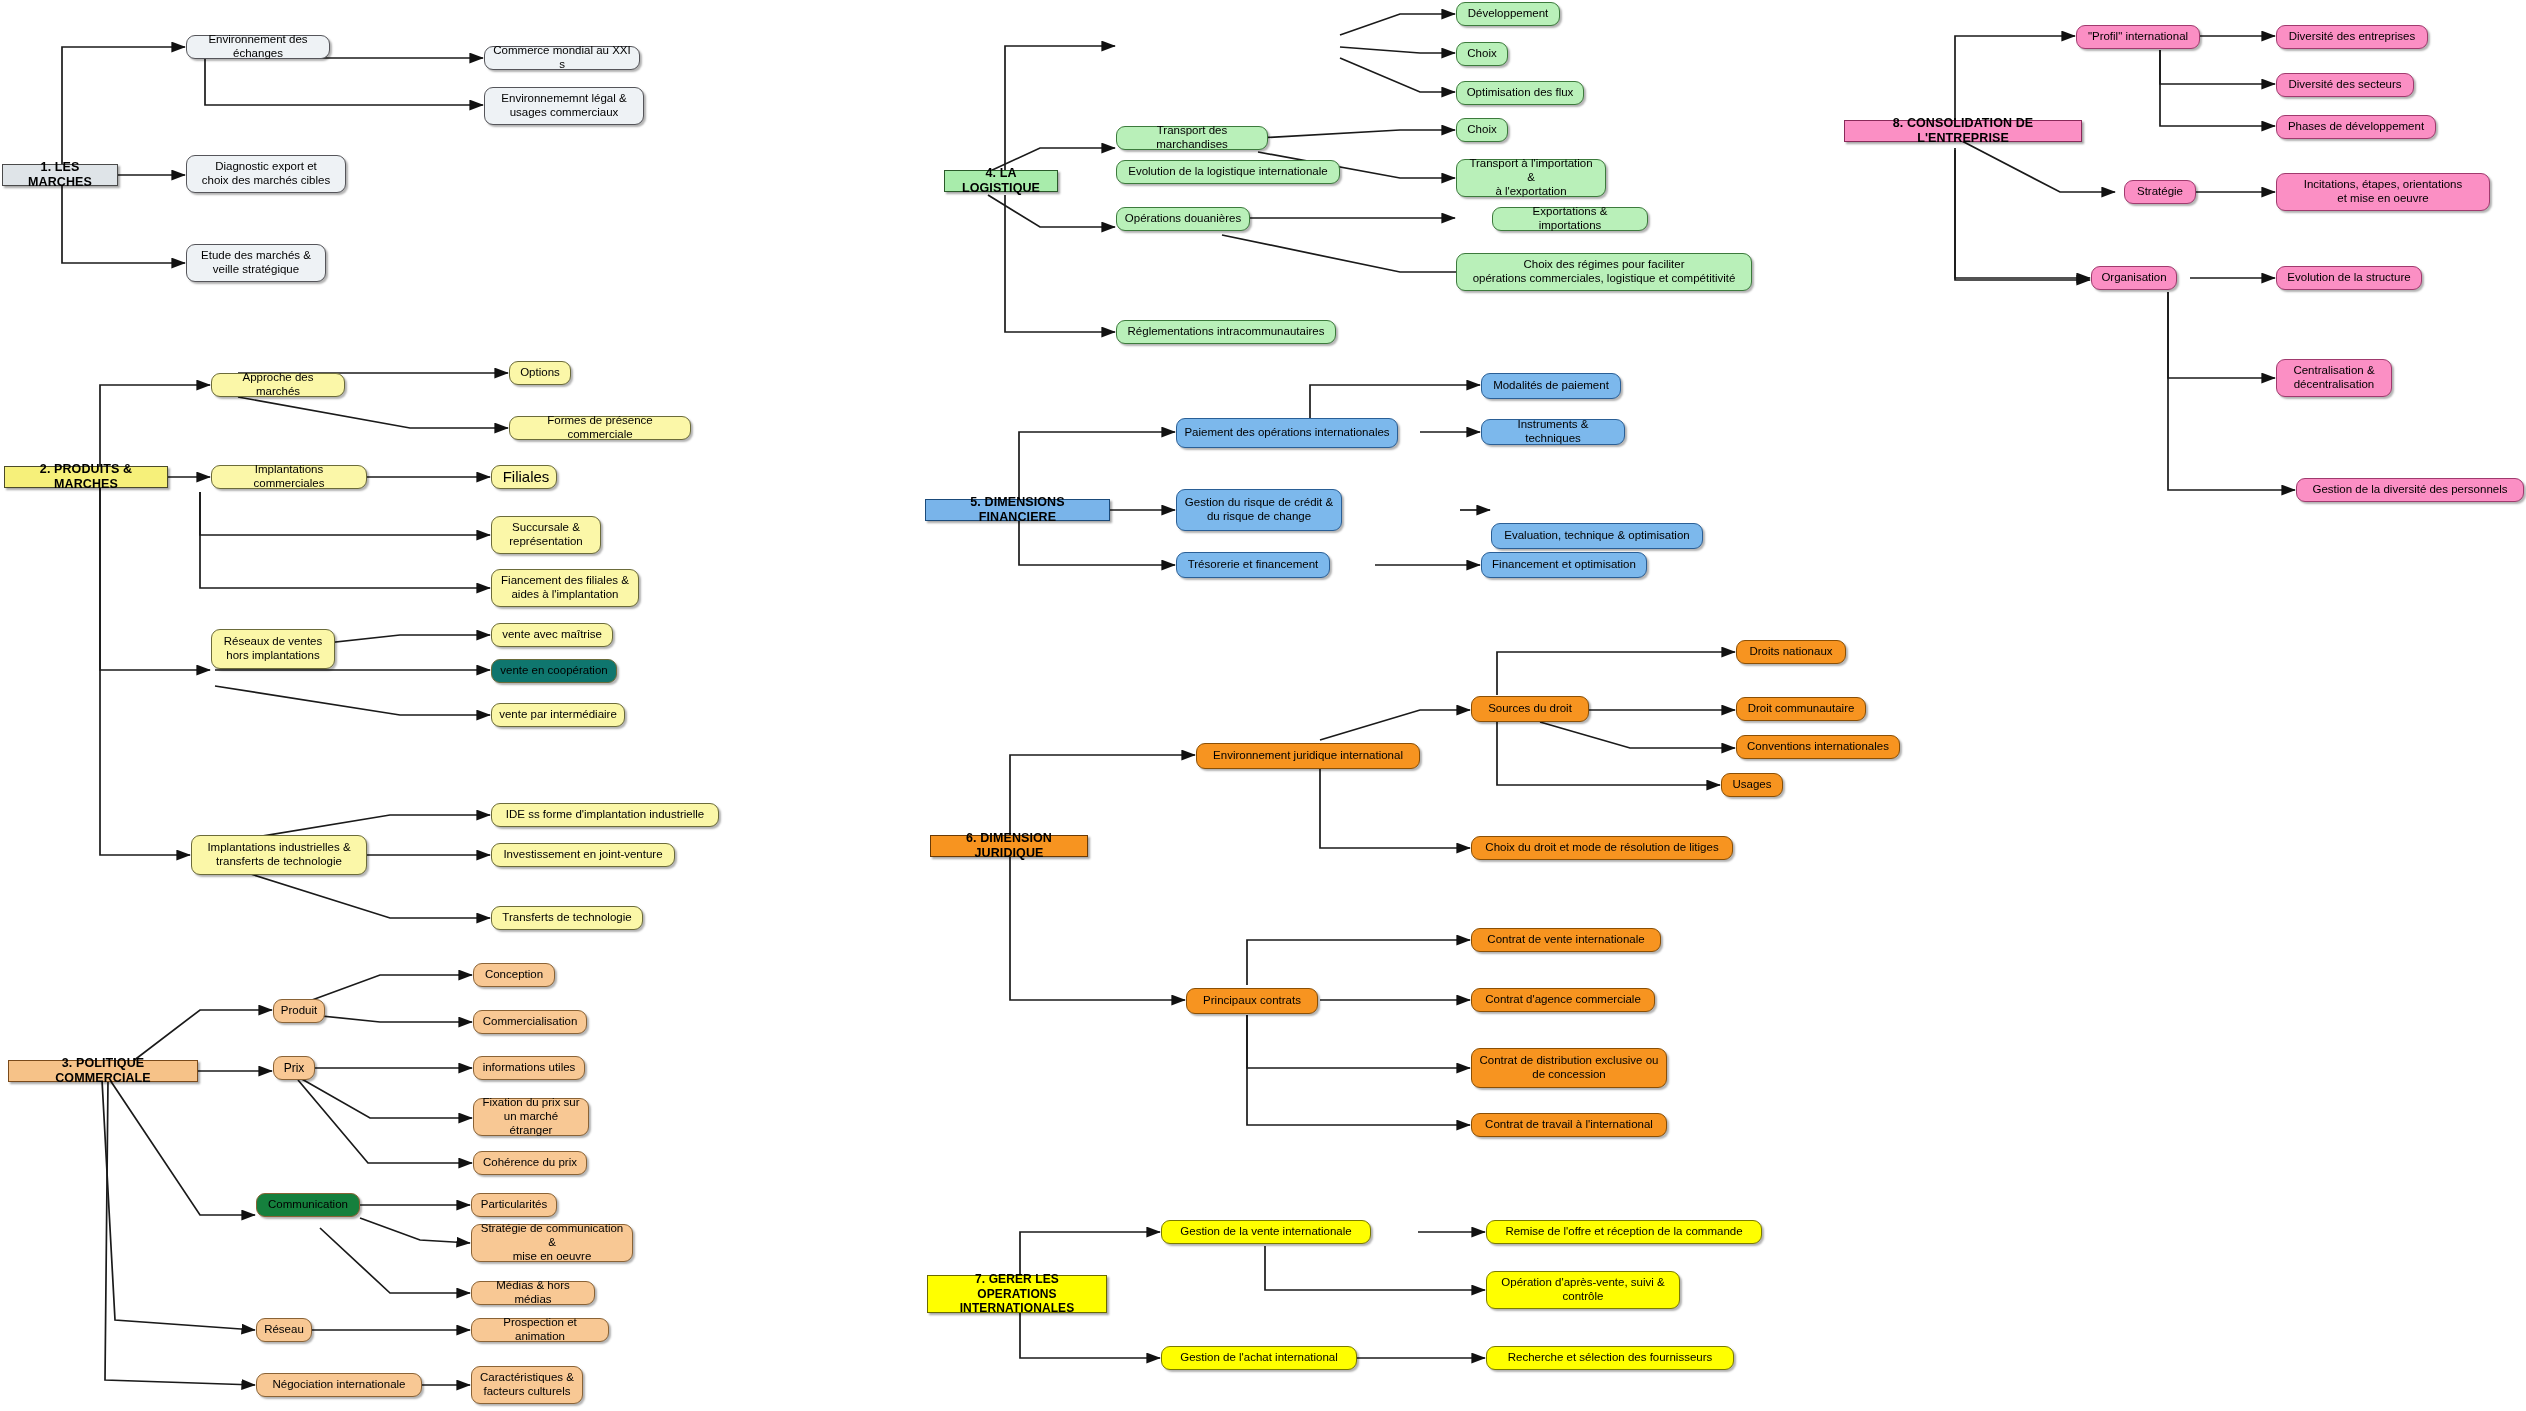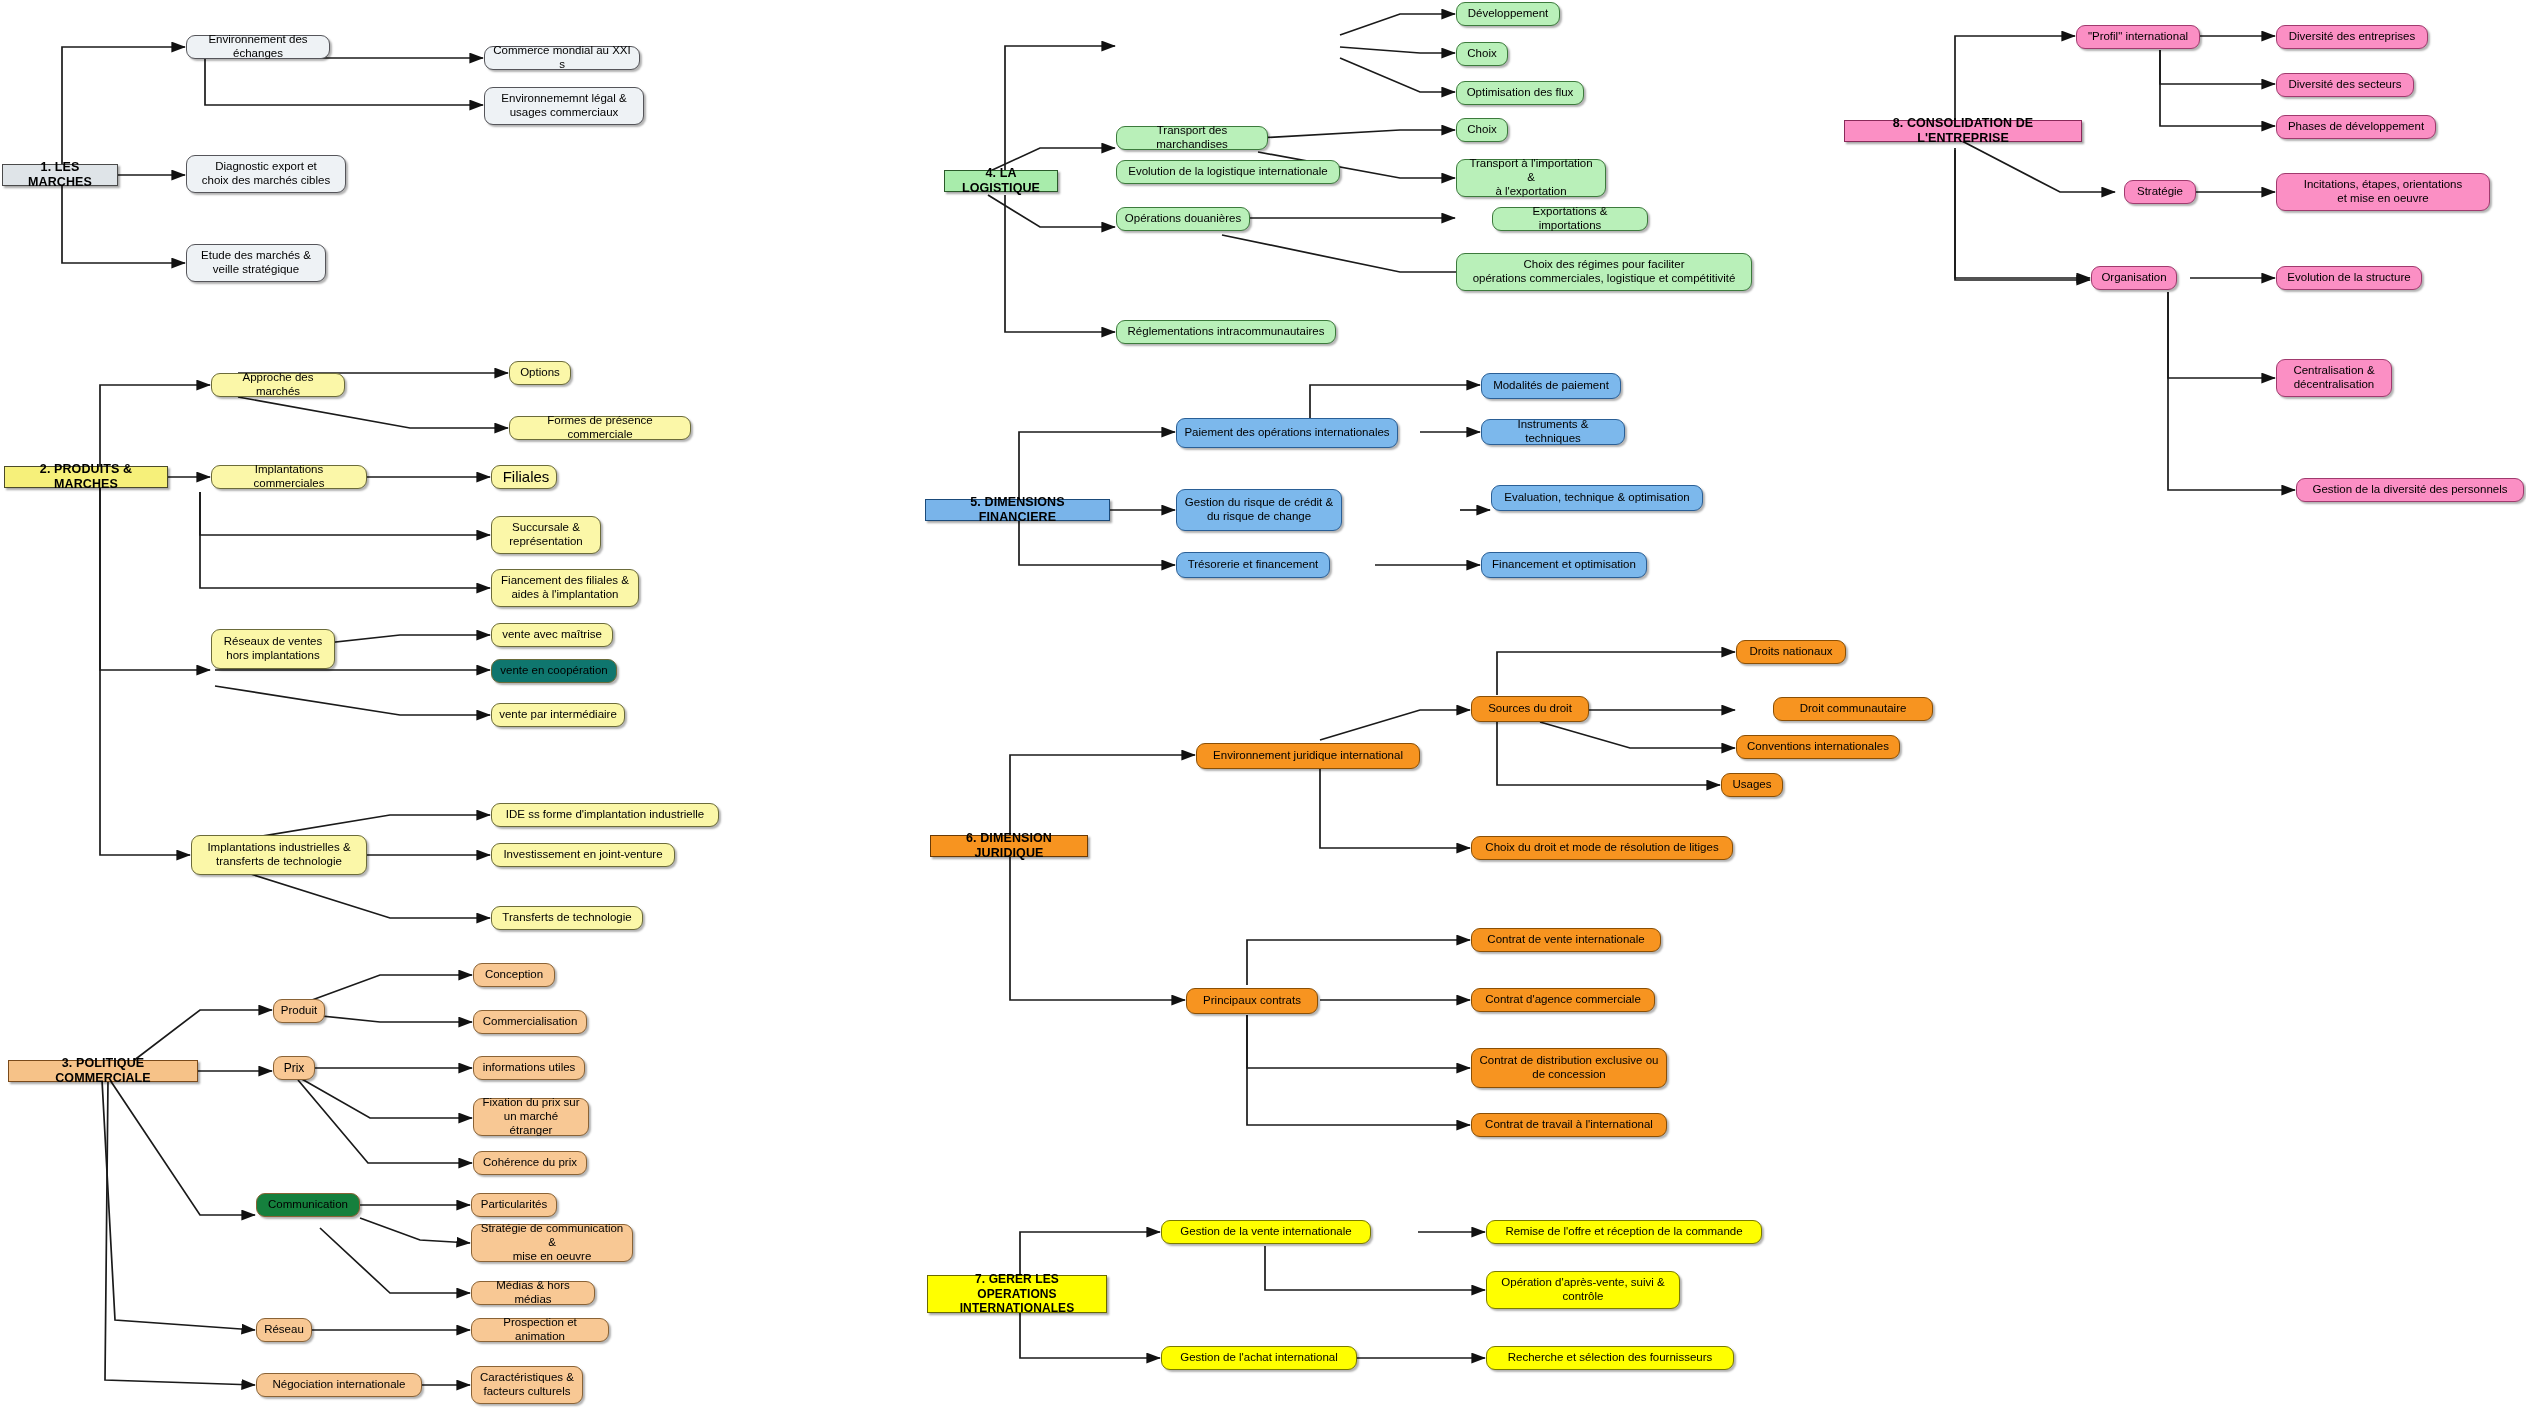--- a/index.html
+++ b/index.html
@@ -198,29 +198,29 @@
   <div class="node" style="left:1456px;top:253px;width:296px;height:38px;font-size:11.5px;background:#b9f0b9;border-color:#3c7a3c;white-space:pre-line;">Choix des régimes pour faciliter
 opérations commerciales, logistique et compétitivité</div>
   <div class="node" style="left:1116px;top:320px;width:220px;height:24px;font-size:11.5px;background:#b9f0b9;border-color:#3c7a3c;">Réglementations intracommunautaires</div>
 
   <div class="node root" style="left:925px;top:499px;width:185px;height:22px;font-size:12.5px;background:#79b4ea;border-color:#1a4a7a;">5. DIMENSIONS FINANCIERE</div>
   <div class="node" style="left:1176px;top:418px;width:222px;height:30px;font-size:11.5px;background:#7cb8ec;border-color:#2a5f96;">Paiement des opérations internationales</div>
   <div class="node" style="left:1481px;top:373px;width:140px;height:26px;font-size:11.5px;background:#7cb8ec;border-color:#2a5f96;">Modalités de paiement</div>
   <div class="node" style="left:1481px;top:419px;width:144px;height:26px;font-size:11.5px;background:#7cb8ec;border-color:#2a5f96;">Instruments &amp; techniques</div>
   <div class="node" style="left:1176px;top:489px;width:166px;height:42px;font-size:11.5px;background:#7cb8ec;border-color:#2a5f96;white-space:pre-line;">Gestion du risque de crédit &amp;
 du risque de change</div>
-  <div class="node" style="left:1491px;top:485px;width:212px;height:26px;font-size:11.5px;background:#7cb8ec;border-color:#2a5f96;">Evaluation, technique &amp; optimisation</div>
+  <div class="node" style="left:1491px;top:523px;width:212px;height:26px;font-size:11.5px;background:#7cb8ec;border-color:#2a5f96;">Evaluation, technique &amp; optimisation</div>
   <div class="node" style="left:1176px;top:552px;width:154px;height:26px;font-size:11.5px;background:#7cb8ec;border-color:#2a5f96;">Trésorerie et financement</div>
   <div class="node" style="left:1481px;top:552px;width:166px;height:26px;font-size:11.5px;background:#7cb8ec;border-color:#2a5f96;">Financement et optimisation</div>
 
   <div class="node root" style="left:930px;top:835px;width:158px;height:22px;font-size:12.5px;background:#f79420;border-color:#6a3a05;">6. DIMENSION JURIDIQUE</div>
   <div class="node" style="left:1196px;top:743px;width:224px;height:26px;font-size:11.5px;background:#f79420;border-color:#8a4f05;">Environnement juridique international</div>
   <div class="node" style="left:1471px;top:696px;width:118px;height:26px;font-size:11.5px;background:#f79420;border-color:#8a4f05;">Sources du droit</div>
   <div class="node" style="left:1736px;top:640px;width:110px;height:24px;font-size:11.5px;background:#f79420;border-color:#8a4f05;">Droits nationaux</div>
-  <div class="node" style="left:1773px;top:697px;width:160px;height:24px;font-size:11.5px;background:#f79420;border-color:#8a4f05;">Droit communautaire</div>
+  <div class="node" style="left:1736px;top:697px;width:130px;height:24px;font-size:11.5px;background:#f79420;border-color:#8a4f05;">Droit communautaire</div>
   <div class="node" style="left:1736px;top:735px;width:164px;height:24px;font-size:11.5px;background:#f79420;border-color:#8a4f05;">Conventions internationales</div>
   <div class="node" style="left:1721px;top:773px;width:62px;height:24px;font-size:11.5px;background:#f79420;border-color:#8a4f05;">Usages</div>
   <div class="node" style="left:1471px;top:836px;width:262px;height:24px;font-size:11.5px;background:#f79420;border-color:#8a4f05;">Choix du droit et mode de résolution de litiges</div>
   <div class="node" style="left:1186px;top:988px;width:132px;height:26px;font-size:11.5px;background:#f79420;border-color:#8a4f05;">Principaux contrats</div>
   <div class="node" style="left:1471px;top:928px;width:190px;height:24px;font-size:11.5px;background:#f79420;border-color:#8a4f05;">Contrat de vente internationale</div>
   <div class="node" style="left:1471px;top:988px;width:184px;height:24px;font-size:11.5px;background:#f79420;border-color:#8a4f05;">Contrat d'agence commerciale</div>
   <div class="node" style="left:1471px;top:1048px;width:196px;height:40px;font-size:11.5px;background:#f79420;border-color:#8a4f05;white-space:pre-line;">Contrat de distribution exclusive ou
 de concession</div>
   <div class="node" style="left:1471px;top:1113px;width:196px;height:24px;font-size:11.5px;background:#f79420;border-color:#8a4f05;">Contrat de travail à l'international</div>
 

